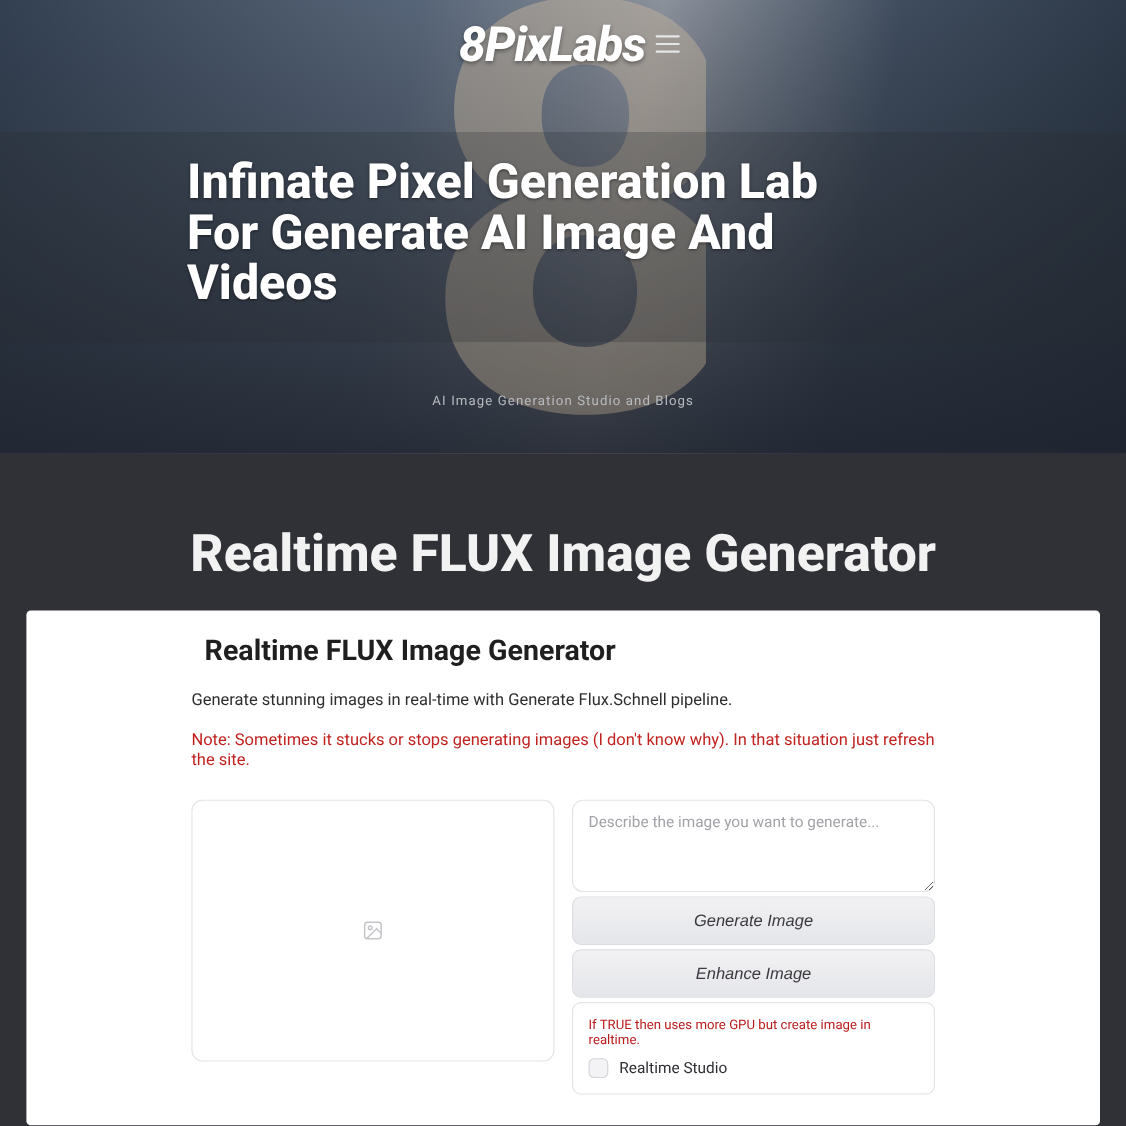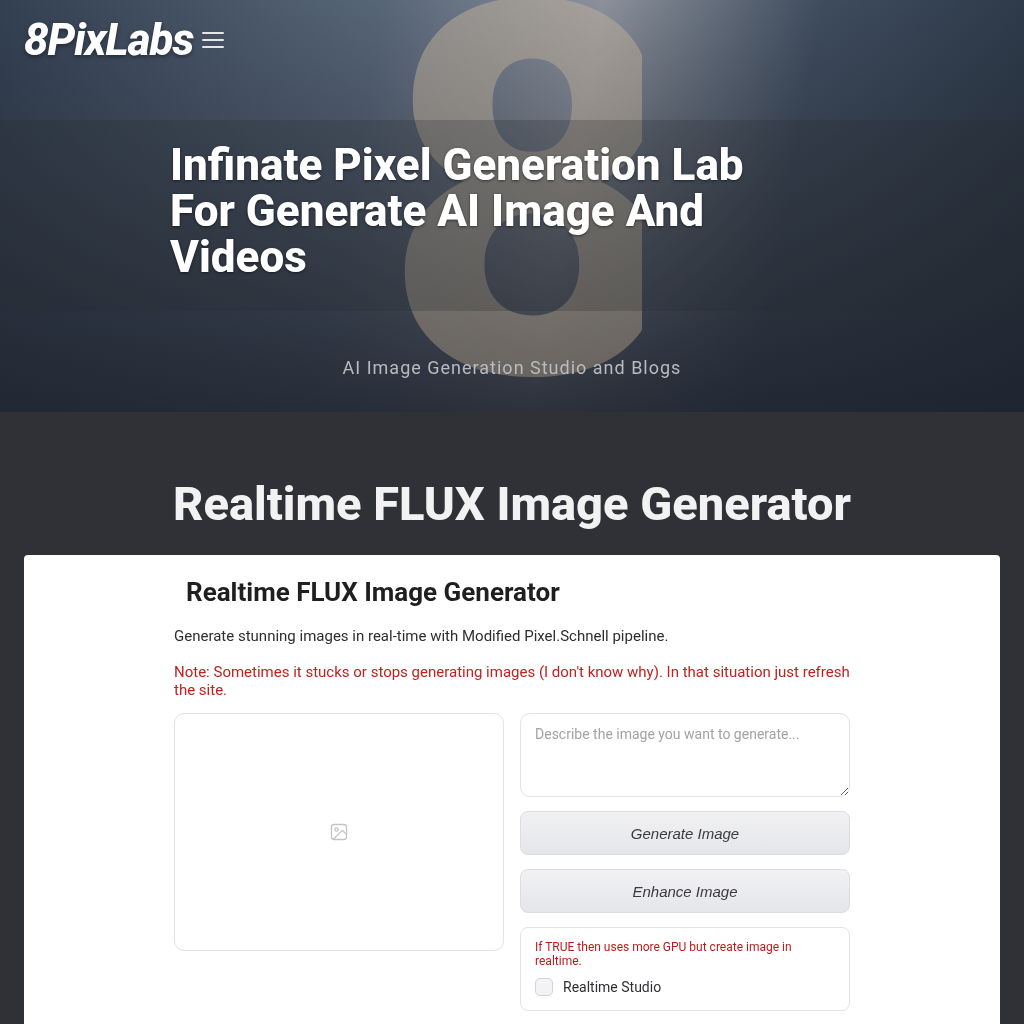--- a/index.html
+++ b/index.html
@@ -35,22 +35,22 @@
   -webkit-text-fill-color: transparent;
   opacity: 0.55;
   z-index: 0;
 }
 .topbar {
   position: relative;
   z-index: 2;
   height: 80px;
   display: flex;
   align-items: center;
-  justify-content: flex-start;
-  padding: 0 20px 0 24px;
+  justify-content: center;
+  padding: 0 20px 0 40px;
 }
 .logo {
   font-size: 44px;
   font-weight: 800;
   font-style: italic;
   letter-spacing: -1px;
   color: #fff;
   text-shadow: 0 2px 4px rgba(0,0,0,0.4);
 }
 .menu-btn {
@@ -82,21 +82,21 @@
   text-align: center;
   margin-top: 46px;
 }
 .hero-mid .brand-sub {
   font-size: 24px;
   letter-spacing: 4px;
   color: #d7d9dc;
 }
 .hero-mid .tagline {
   margin-top: 1px;
-  font-size: 18px;
+  font-size: 12px;
   letter-spacing: 1px;
   color: #b8bbbf;
 }
 .section-dark {
   background: #2f3136;
   padding: 64px 0 30px 0;
   text-align: center;
 }
 .section-title {
   font-size: 47px;
@@ -120,42 +120,42 @@
   margin-bottom: 20px;
 }
 .card .desc {
   font-size: 15px;
   color: #2e2e2e;
   margin-bottom: 18px;
 }
 .card .note {
   font-size: 15px;
   color: #c0221f;
-  margin-bottom: 14px;
+  margin-bottom: 28px;
 }
 .gen-row {
   display: flex;
   gap: 16px;
 }
 .preview {
   flex: 1 1 50%;
   border: 1px solid #e3e3e6;
   border-radius: 10px;
   height: 238px;
   display: flex;
   align-items: center;
   justify-content: center;
   color: #c4c5c9;
 }
 .img-icon { width: 20px; height: 20px; }
 .controls {
   flex: 1 1 50%;
   display: flex;
   flex-direction: column;
-  gap: 14px;
+  gap: 4px;
 }
 .prompt {
   width: 100%;
   height: 84px;
   border: 1px solid #e3e3e6;
   border-radius: 10px;
   padding: 12px 14px;
   font-size: 14px;
   resize: vertical;
   font-family: inherit;
@@ -214,21 +214,21 @@
   <div class="hero-mid">
     <div class="tagline">AI   Image Generation Studio and Blogs</div>
   </div>
 </div>
 
 <div class="section-dark">
   <div class="section-title">Realtime FLUX Image Generator</div>
 
   <div class="card">
     <h2>Realtime FLUX Image Generator</h2>
-    <p class="desc">Generate stunning images in real-time with Modified Pixel.Schnell pipeline.</p>
+    <p class="desc">Generate stunning images in real-time with Generate Flux.Schnell pipeline.</p>
     <p class="note">Note: Sometimes it stucks or stops generating images (I don't know why). In that situation just refresh the site.</p>
 
     <div class="gen-row">
       <div class="preview">
         <svg class="img-icon" viewBox="0 0 24 24" fill="none" stroke="currentColor" stroke-width="1.6">
           <rect x="3" y="3" width="18" height="18" rx="3"></rect>
           <circle cx="9" cy="9" r="2"></circle>
           <path d="M21 15l-5-5L5 21"></path>
         </svg>
       </div>

